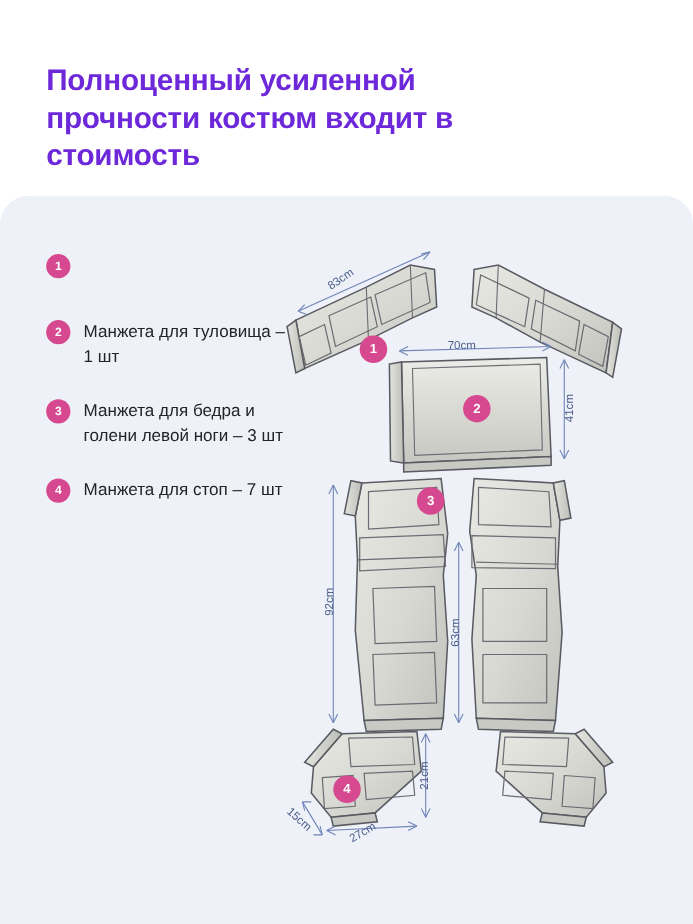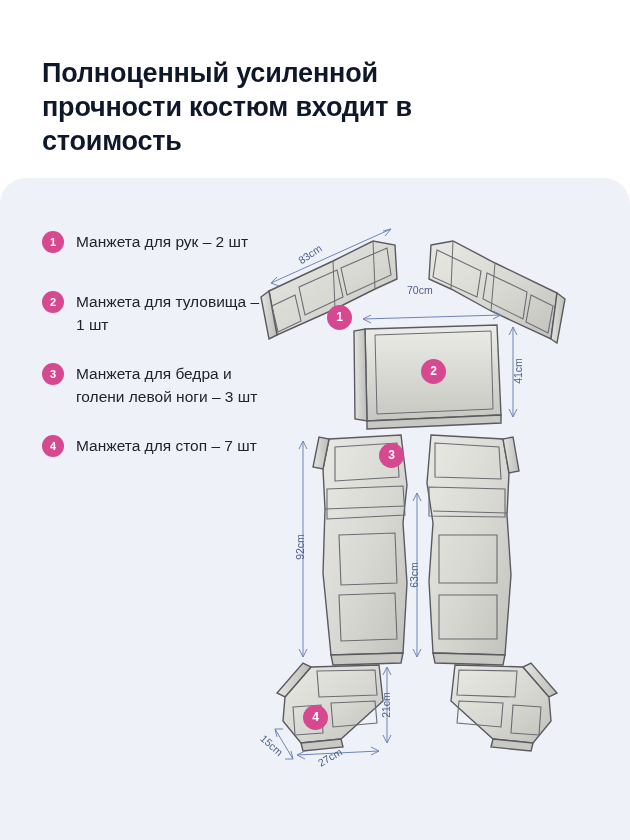--- a/index.html
+++ b/index.html
@@ -20,21 +20,21 @@
     background: #ffffff;
   }
   .heading {
     position: absolute;
     left: 42px;
     top: 38px;
     width: 470px;
     font-size: 27px;
     line-height: 34px;
     font-weight: bold;
-    color: #0f172a;
+    color: #6d28d9;
     letter-spacing: -0.2px;
   }
   .panel {
     position: absolute;
     left: 0;
     top: 178px;
     width: 630px;
     height: 662px;
     background: #eef1f7;
     border-top-left-radius: 26px;
@@ -110,21 +110,20 @@
 <div class="page">
 
   <h1 class="heading">Полноценный усиленной прочности костюм входит в стоимость</h1>
 
   <div class="panel">
 
     <div class="legend">
 
       <div class="legend-item">
         <span class="legend-num">1</span>
-        <span class="legend-text">Манжета для рук – 2 шт</span>
       </div>
 
       <div class="legend-item">
         <span class="legend-num">2</span>
         <span class="legend-text">Манжета для туловища – 1 шт</span>
       </div>
 
       <div class="legend-item">
         <span class="legend-num">3</span>
         <span class="legend-text">Манжета для бедра и голени левой ноги – 3 шт</span>
@@ -253,21 +252,21 @@
           <path d="M42,532 L50,528 M42,532 L50,536"></path>
           <path d="M124,528 L116,524 M124,528 L116,532"></path>
 
           <path d="M20,506 L38,536"></path>
           <path d="M20,506 L22,514 M20,506 L28,506"></path>
           <path d="M38,536 L30,536 M38,536 L36,528"></path>
         </g>
       </svg>
 
       <span class="dim-label rot-55" style="left:42px; top:25px;">83cm</span>
-      <span class="dim-label" style="left:152px; top:61px;">70cm</span>
+      <span class="dim-label" style="left:152px; top:85px;">70cm</span>
       <span class="dim-label rot-90" style="left:250px; top:142px;">41cm</span>
       <span class="dim-label rot-90" style="left:32px; top:318px;">92cm</span>
       <span class="dim-label rot-90" style="left:146px; top:346px;">63cm</span>
       <span class="dim-label rot-90" style="left:118px; top:476px;">21cm</span>
       <span class="dim-label rot-30" style="left:62px; top:528px;">27cm</span>
       <span class="dim-label rot-45" style="left:4px; top:516px;">15cm</span>
 
       <span class="marker" style="left:72px; top:82px;">1</span>
       <span class="marker" style="left:166px; top:136px;">2</span>
       <span class="marker" style="left:124px; top:220px;">3</span>

